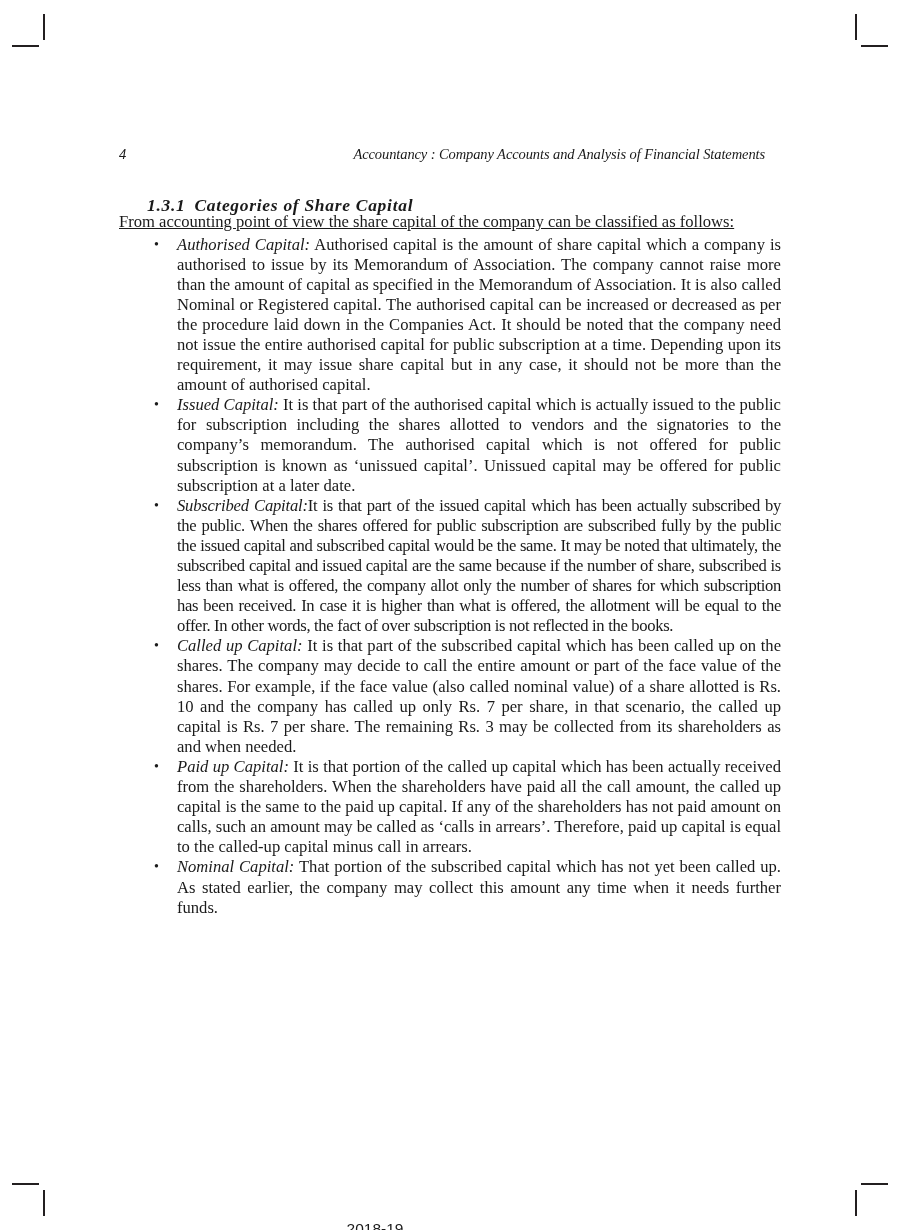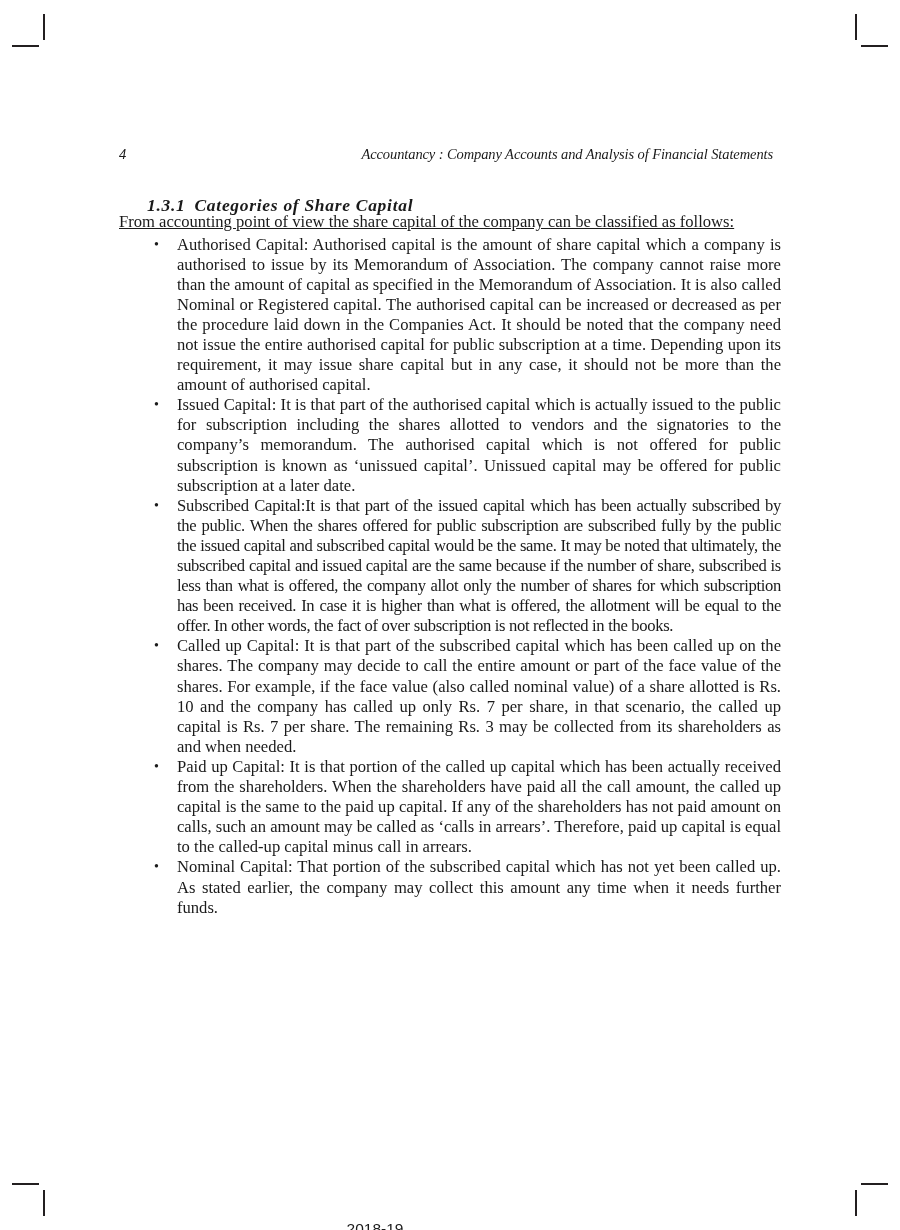--- a/index.html
+++ b/index.html
@@ -48,21 +48,21 @@
     line-height: 20px;
     white-space: nowrap;
   }
   .running-head .folio {
     position: absolute;
     left: 0;
     top: 0;
   }
   .running-head .rh-title {
     position: absolute;
-    right: 8px;
+    right: 16px;
     top: 0;
     letter-spacing: -0.1px;
   }
 
   
   .section-heading {
     position: absolute;
     top: 180px;
     left: 0;
     width: 662px;
@@ -106,20 +106,21 @@
     margin-bottom: 0px;
   }
   ul.capital-list > li .bullet {
     position: absolute;
     left: 35px;
     top: 0;
     font-size: 14px;
     line-height: 20.1px;
   }
   .term {
+    font-style: italic;
   }
   
   li.tight { letter-spacing: -0.32px; line-height: 20.0px; }
   li.tight .term { letter-spacing: -0.2px; }
 
   
   .footer {
     position: absolute;
     left: 0;
     top: 1220px;

